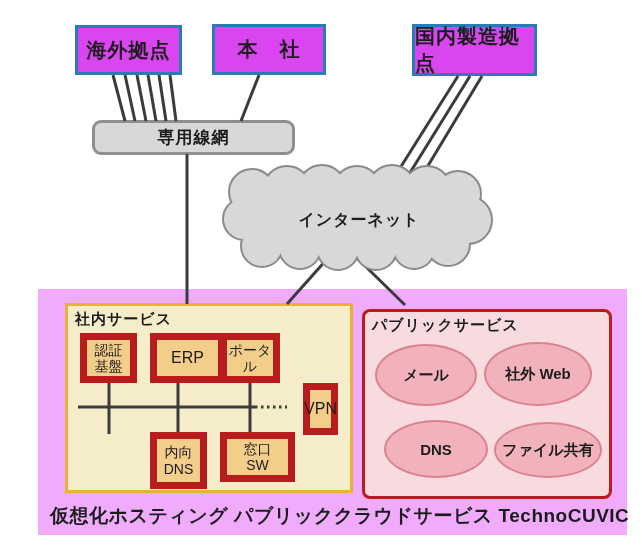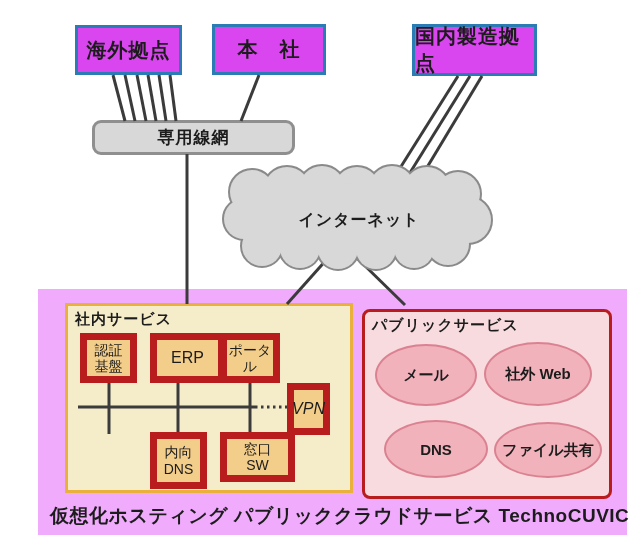--- a/index.html
+++ b/index.html
@@ -32,21 +32,21 @@
   .internal{position:absolute;left:27px;top:14px;width:288px;height:190px;
             background:#f5edca;border:3px solid #e9b03c;box-sizing:border-box;}
   .panel-title{position:absolute;left:7px;top:4px;font-size:15px;font-weight:700;
                letter-spacing:1px;white-space:nowrap;}
   .inode{position:absolute;background:#f3cd8a;border:7px solid #b91c1c;box-sizing:border-box;
          display:flex;align-items:center;justify-content:center;text-align:center;
          font-size:14px;font-weight:500;line-height:1.15;white-space:pre-line;z-index:2;}
   .inode.auth{left:12px;top:27px;width:57px;height:50px;}
   .inode.erp{left:82px;top:27px;width:75px;height:50px;font-size:16px;}
   .inode.portal{left:152px;top:27px;width:60px;height:50px;}
-  .inode.vpn{left:219px;top:77px;width:43px;height:52px;font-size:16px;font-style:italic;}
+  .inode.vpn{left:235px;top:77px;width:35px;height:52px;font-size:16px;}
   .inode.edi{left:13px;top:126px;width:57px;height:50px;font-size:16px;}
   .inode.idns{left:82px;top:126px;width:57px;height:57px;}
   .inode.gsw{left:152px;top:126px;width:75px;height:50px;}
   .bus-svg{position:absolute;left:0;top:0;z-index:1;}
 
   
   .public{position:absolute;left:324px;top:20px;width:250px;height:190px;
           background:#f8dbde;border:3px solid #b91c1c;border-radius:8px;box-sizing:border-box;}
   .pnode{position:absolute;background:#f1b2bb;border:2px solid #db8292;border-radius:50%;
          display:flex;align-items:center;justify-content:center;

